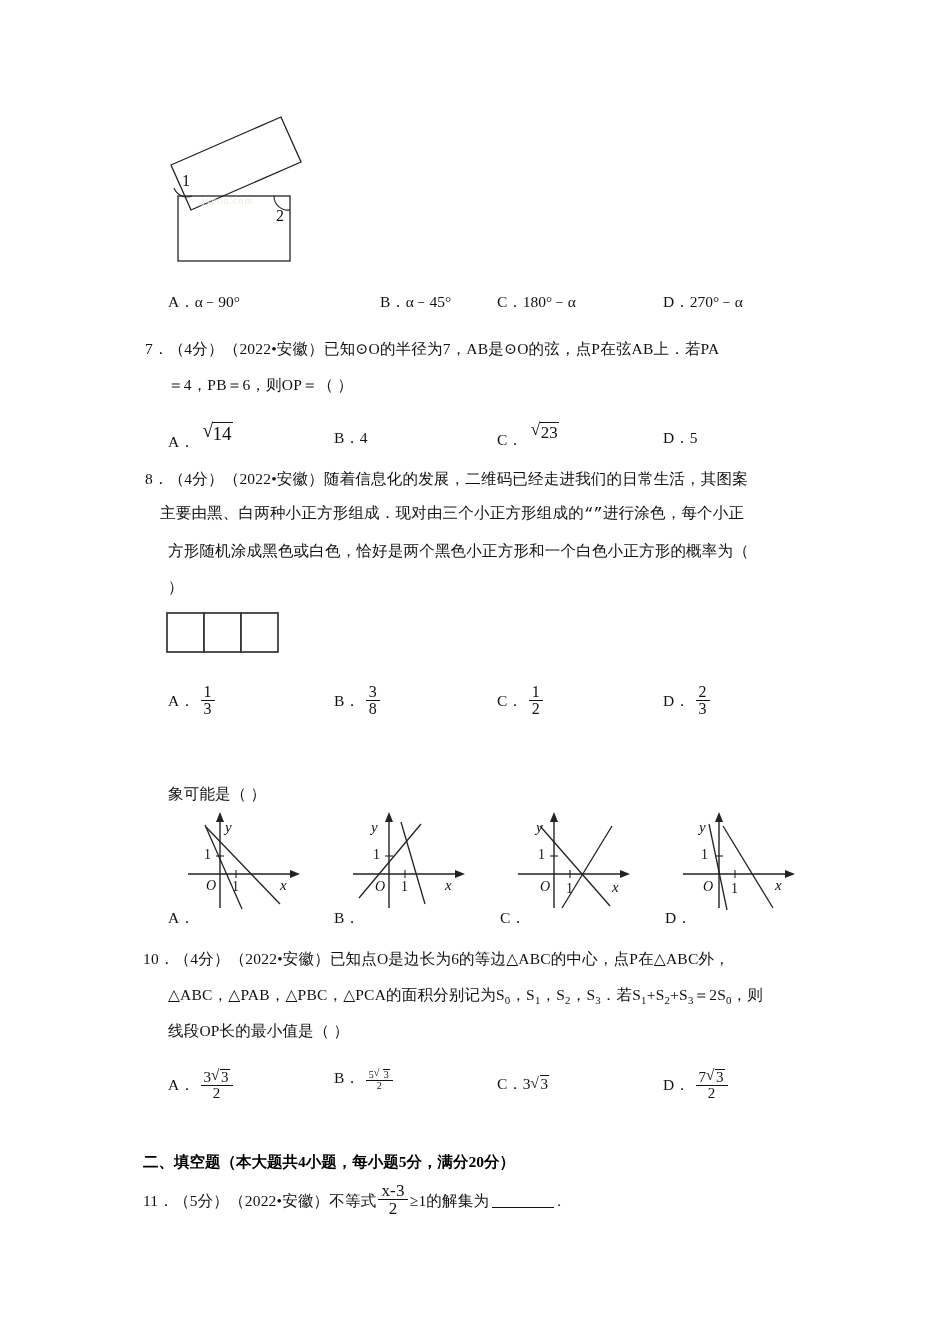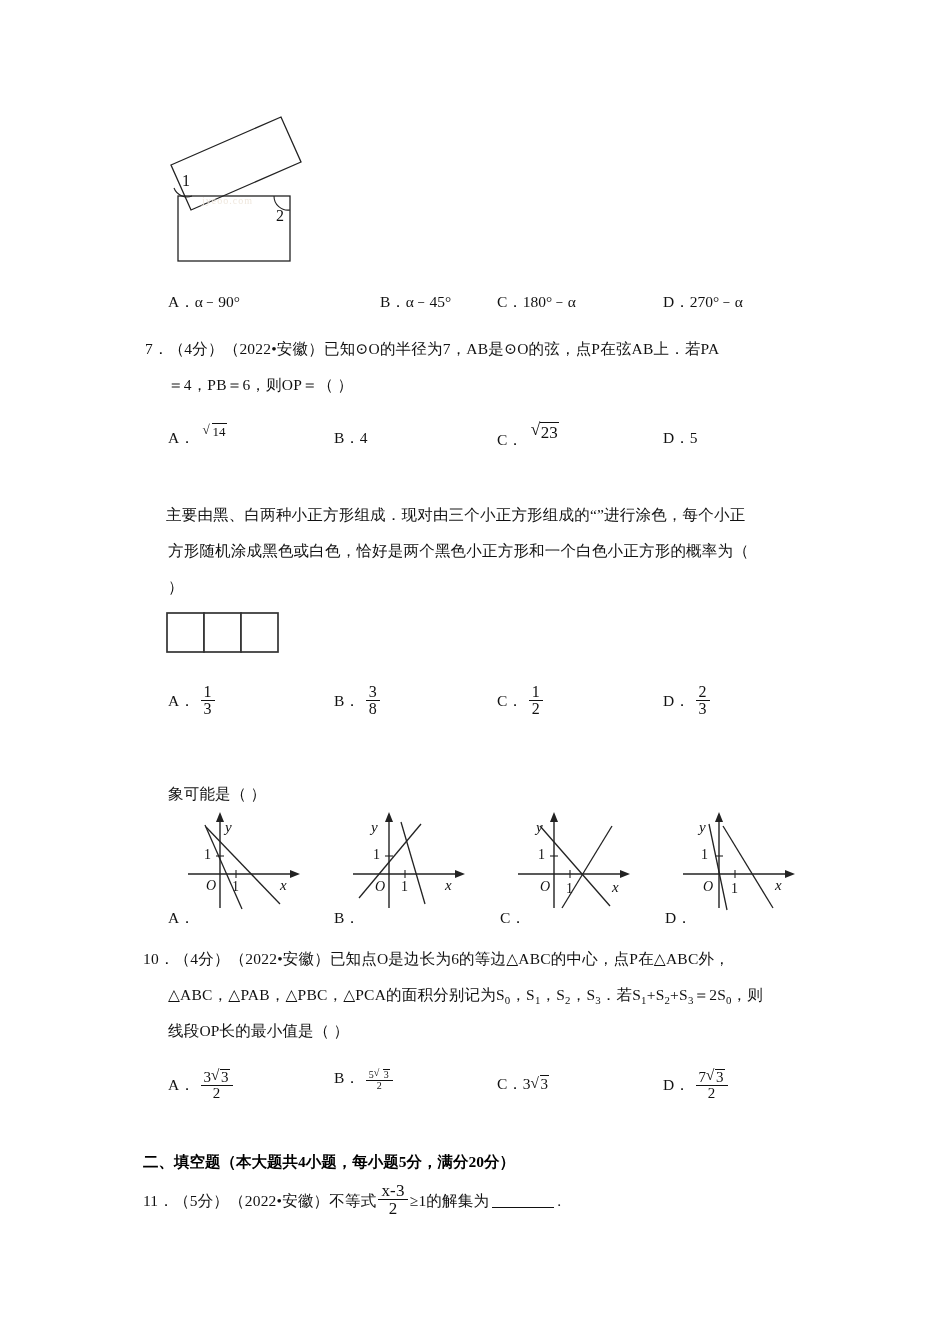--- a/index.html
+++ b/index.html
@@ -98,35 +98,36 @@
       <span class="lab">D．</span><span>270°﹣α</span>
     </span>
   </div>
 
   <div class="qline abs" style="left:145px;top:341px;">7．（4分）（2022•安徽）已知⊙O的半径为7，AB是⊙O的弦，点P在弦AB上．若PA</div>
   <div class="qline abs" style="left:168px;top:377px;">＝4，PB＝6，则OP＝（       ）</div>
 
   <div class="optrow" style="top:418px;">
     <span class="opt" style="left:168px;top:10px;">
       <span class="lab">A．</span>
-      <span class="sqrt" style="font-size:13px;position:relative;top:-7px;left:4px;text-align:center;"><span class="rad">14</span></span>
+      <span class="sqrt" style="font-size:19px;position:relative;top:-7px;left:4px;text-align:center;"><span class="rad">14</span></span>
     </span>
     <span class="opt" style="left:334px;top:10px;">
       <span class="lab">B．</span><span>4</span>
     </span>
     <span class="opt" style="left:497px;top:10px;">
       <span class="lab">C．</span>
       <span class="sqrt" style="font-size:17px;position:relative;top:-7px;left:4px;"><span class="rad">23</span></span>
     </span>
     <span class="opt" style="left:663px;top:10px;">
       <span class="lab">D．</span><span>5</span>
     </span>
   </div>
 
-  <div class="qline abs" style="left:166px;top:507px;">主要由黑、白两种小正方形组成．现对由三个小正方形组成的“”进行涂色，每个小正</div>
+  <div class="qline abs" style="left:145px;top:471px;">8．（4分）（2022•安徽）随着信息化的发展，二维码已经走进我们的日常生活，其图案</div>
+  <div class="qline abs" style="left:160px;top:507px;font-family:Liberation Mono, monospace;">主要由黑、白两种小正方形组成．现对由三个小正方形组成的“”进行涂色，每个小正</div>
   <div class="qline abs" style="left:168px;top:543px;">方形随机涂成黑色或白色，恰好是两个黑色小正方形和一个白色小正方形的概率为（</div>
   <div class="qline abs" style="left:168px;top:579px;">）</div>
 
   <div class="fig" style="left:166px;top:612px;">
     <svg width="120" height="46" viewBox="0 0 120 46">
       <rect x="1" y="1" width="37" height="39" fill="#fff" stroke="#333" stroke-width="1.7"></rect>
       <rect x="38" y="1" width="37" height="39" fill="#fff" stroke="#333" stroke-width="1.7"></rect>
       <rect x="75" y="1" width="37" height="39" fill="#fff" stroke="#333" stroke-width="1.7"></rect>
     </svg>
   </div>

